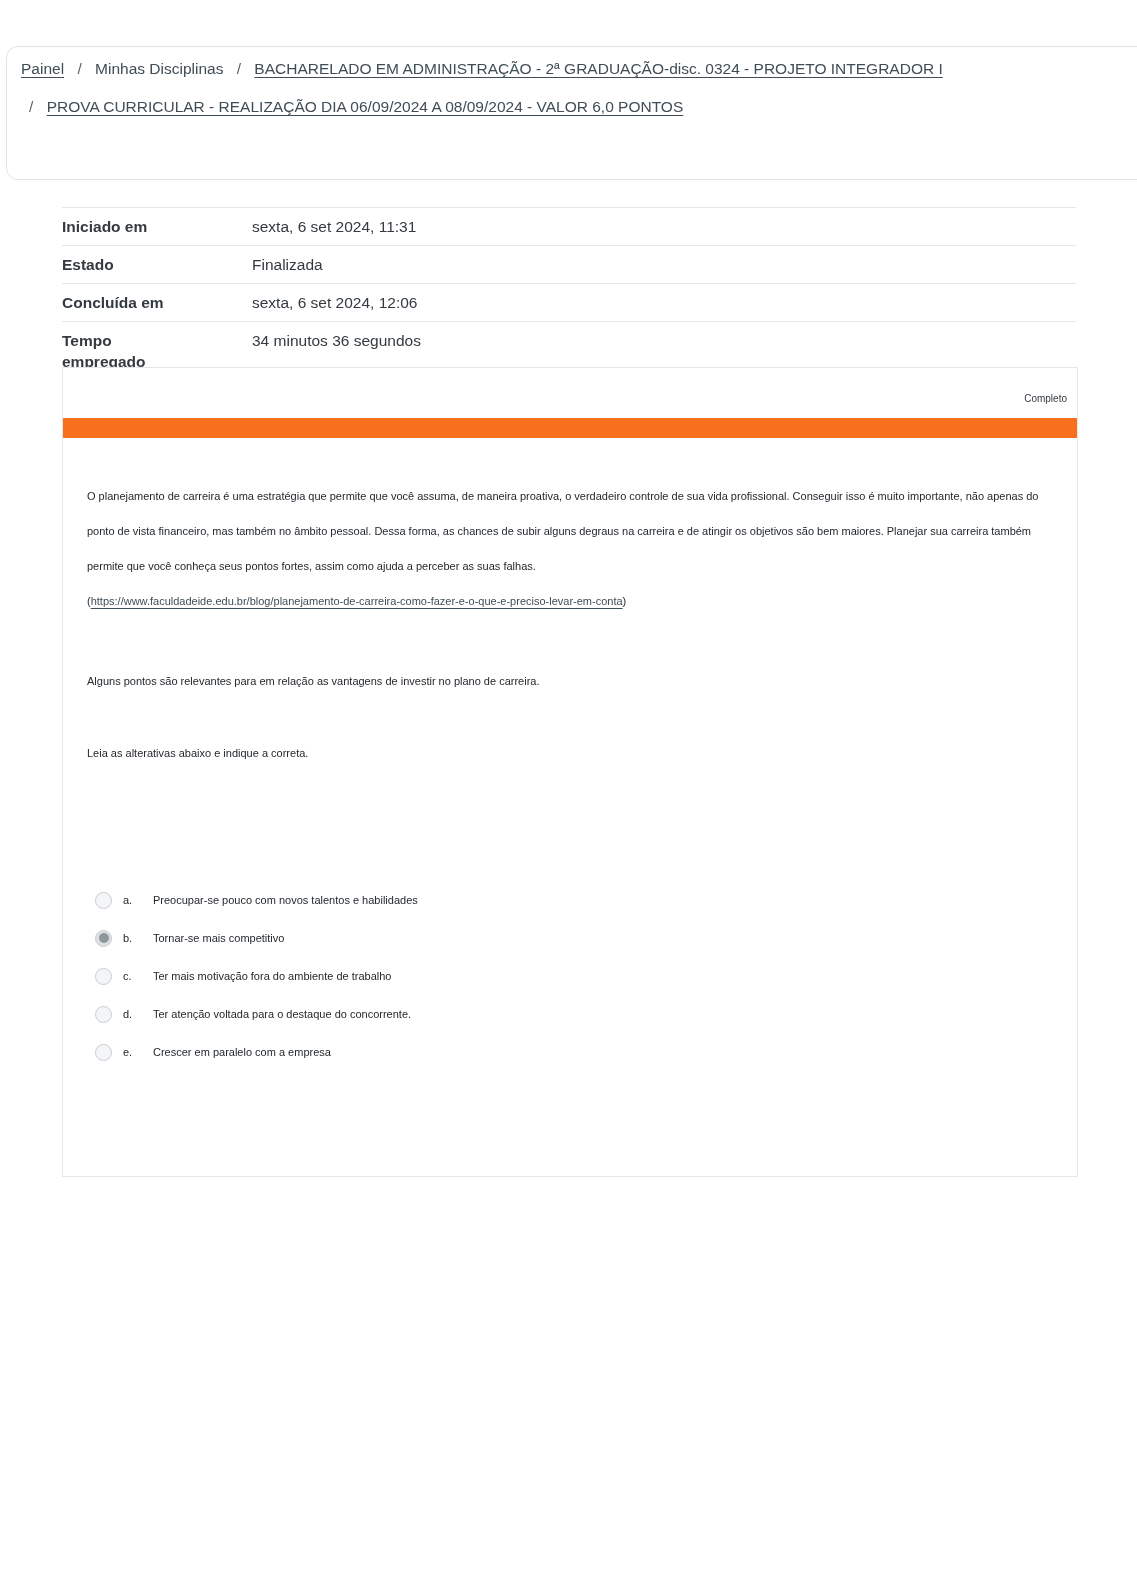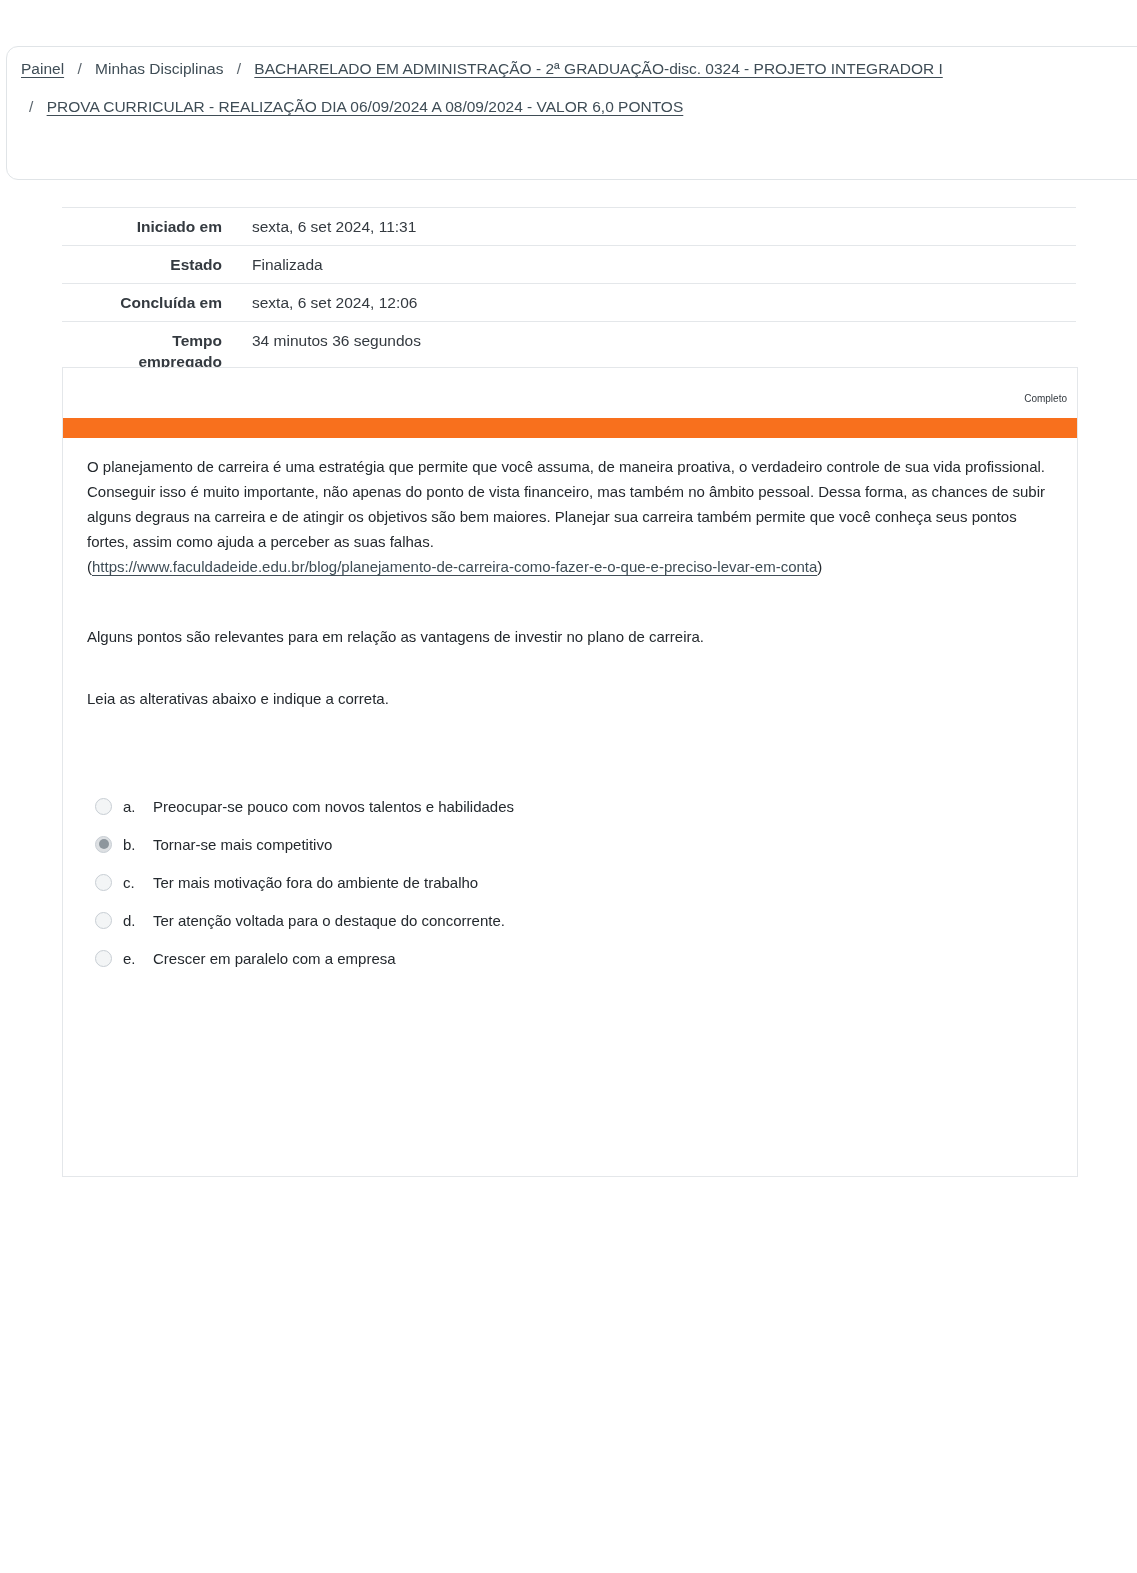--- a/index.html
+++ b/index.html
@@ -16,41 +16,41 @@
   }
   .crumb-line { margin-bottom:18px; white-space:nowrap; }
   .crumb-sep { color:#5c666e; margin:0 9px; text-decoration:none; }
   .crumb-sep.lead { margin-left:8px; }
   .crumb-link { color:#3f4d56; text-decoration:underline; text-underline-offset:3px; cursor:pointer; }
   .crumb-plain { color:#3f4d56; text-decoration:none; }
 
   
   .summary-table { position:absolute; top:207px; left:62px; width:1014px; font-size:15.5px; color:#343a40; }
   .summary-row { display:flex; border-top:1px solid #e4e7ea; padding:4px 0; }
-  .summary-label { width:175px; padding:4px 15px 4px 0; text-align:right; font-weight:bold; flex:0 0 175px; }
+  .summary-label { width:175px; padding:4px 15px 4px 0; text-align:left; font-weight:bold; flex:0 0 175px; }
   .summary-label span { display:inline-block; max-width:120px; line-height:21px; }
   .summary-value { padding:4px 0 4px 15px; line-height:21px; }
 
   
   .qbox {
     position:absolute; top:367px; left:62px; width:1016px; height:810px;
     border:1px solid #e4e7ea; background:#fff; overflow:hidden;
   }
   .qinfo { padding:14px 10px 14px 10px; color:#343a40; }
   .qnum-label { font-size:14px; color:#495057; }
   .qnum { font-size:20px; font-weight:bold; margin-left:5px; color:#343a40; }
   .qstatus { font-size:10px; margin-top:11px;text-align:right; }
   .qpoints { font-size:14px; margin-top:12px; }
   .grade-bar { height:20px; width:100%; background:#f8701d; }
 
-  .qcontent { padding:16px 24px 0 24px; font-size:15px; line-height:25px; color:#24292e; }
+  .qcontent { padding:41px 24px 0 24px; font-size:11px; line-height:35px; color:#24292e; }
   .qtext { margin-bottom:45px; }
   .qlink { color:#3f4d56; text-decoration:underline; text-underline-offset:3px; cursor:pointer; word-break:break-all; }
   .qprompt1 { margin-bottom:37px; }
-  .qprompt2 { margin-bottom:76px; }
+  .qprompt2 { margin-bottom:110px; }
 
   .options { padding-left:8px; }
   .option { display:flex; align-items:center; height:38px; }
   .radio {
     width:17px; height:17px; border-radius:50%;
     border:1px solid #c8ced4; background:#f3f5f6; flex:0 0 17px;
   }
   .radio.selected { background:#dde0e3; position:relative; }
   .radio.selected::after {
     content:""; position:absolute; left:2.5px; top:2.5px; right:2.5px; bottom:2.5px;

